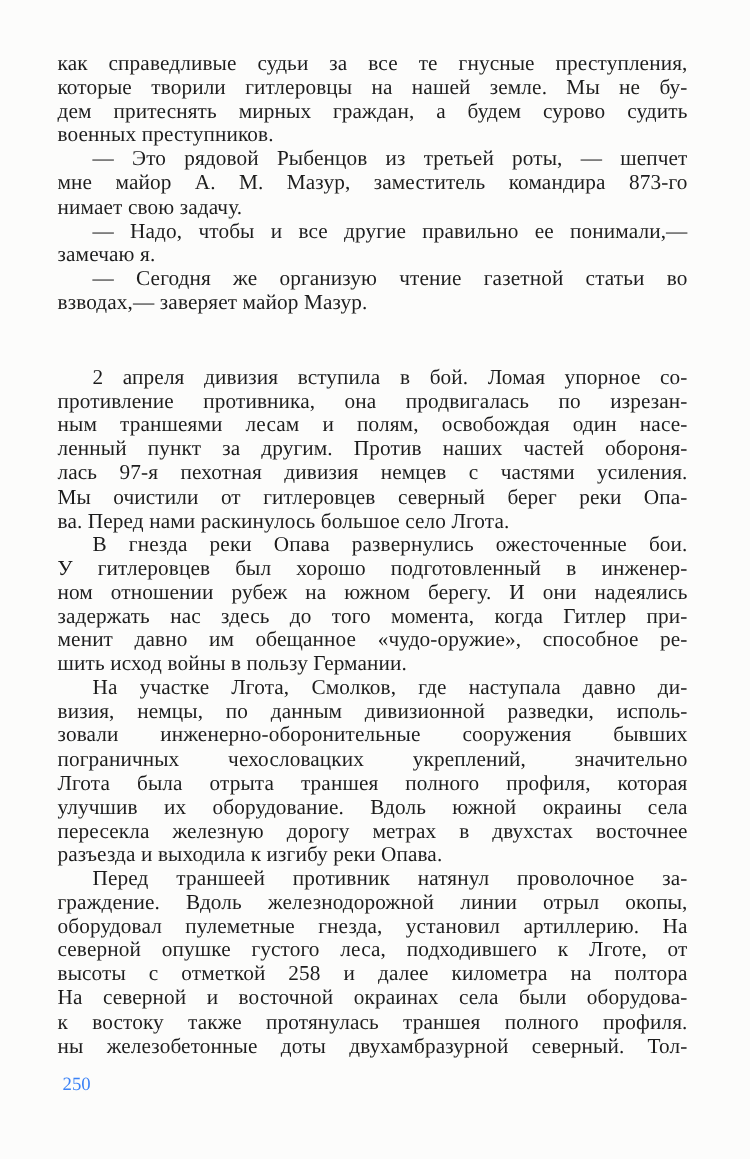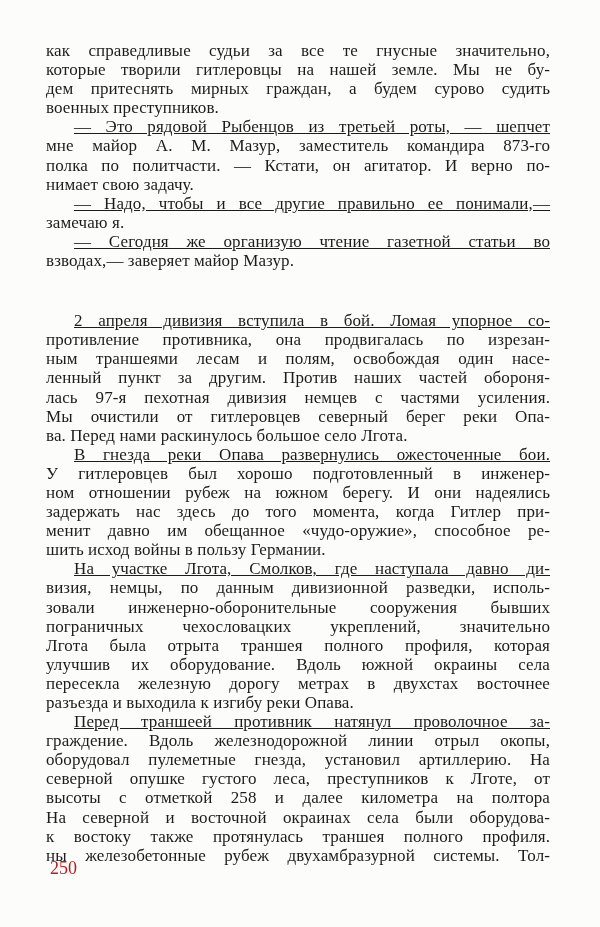--- a/index.html
+++ b/index.html
@@ -37,49 +37,47 @@
     font-size: 17px;
     line-height: 19.1px;
     white-space: normal;
     text-align: justify;
     text-align-last: justify;
     text-justify: inter-word;
     letter-spacing: 0.1px;
   }
   .para.indent .line:first-child {
     text-indent: 28px;
-    text-decoration: underline;
   }
   .line.last {
     text-align-last: left;
   }
   .page-number {
     position: absolute;
     top: 858px;
     left: 50px;
-    font-size: 18px;
+    font-size: 15px;
     line-height: 20px;
-    color: #b91c1c;
+    color: #3b82f6;
   }
 </style>
 </head>
 <body style="background: rgb(252, 252, 251);">
 
 <div class="page" style="color: rgb(28, 28, 28);">
   <main class="text-block">
       <div class="para">
-        <div class="line">как справедливые судьи за все те гнусные значительно,</div>
+        <div class="line">как справедливые судьи за все те гнусные преступления,</div>
         <div class="line">которые творили гитлеровцы на нашей земле. Мы не бу-</div>
         <div class="line">дем притеснять мирных граждан, а будем сурово судить</div>
         <div class="line last">военных преступников.</div>
       </div>
       <div class="para indent">
         <div class="line">— Это рядовой Рыбенцов из третьей роты, — шепчет</div>
         <div class="line">мне майор А. М. Мазур, заместитель командира 873-го</div>
-        <div class="line">полка по политчасти. — Кстати, он агитатор. И верно по-</div>
         <div class="line last">нимает свою задачу.</div>
       </div>
       <div class="para indent">
         <div class="line">— Надо, чтобы и все другие правильно ее понимали,—</div>
         <div class="line last">замечаю я.</div>
       </div>
       <div class="para indent">
         <div class="line">— Сегодня же организую чтение газетной статьи во</div>
         <div class="line last">взводах,— заверяет майор Мазур.</div>
       </div>
@@ -107,21 +105,21 @@
         <div class="line">пограничных чехословацких укреплений, значительно</div>
         <div class="line">Лгота была отрыта траншея полного профиля, которая</div>
         <div class="line">улучшив их оборудование. Вдоль южной окраины села</div>
         <div class="line">пересекла железную дорогу метрах в двухстах восточнее</div>
         <div class="line last">разъезда и выходила к изгибу реки Опава.</div>
       </div>
       <div class="para indent">
         <div class="line">Перед траншеей противник натянул проволочное за-</div>
         <div class="line">граждение. Вдоль железнодорожной линии отрыл окопы,</div>
         <div class="line">оборудовал пулеметные гнезда, установил артиллерию. На</div>
-        <div class="line">северной опушке густого леса, преступников к Лготе, от</div>
+        <div class="line">северной опушке густого леса, подходившего к Лготе, от</div>
         <div class="line">высоты с отметкой 258 и далее километра на полтора</div>
         <div class="line">На северной и восточной окраинах села были оборудова-</div>
         <div class="line">к востоку также протянулась траншея полного профиля.</div>
-        <div class="line">ны железобетонные рубеж двухамбразурной системы. Тол-</div>
+        <div class="line">ны железобетонные доты двухамбразурной северный. Тол-</div>
       </div>
     </main>
   <span class="page-number">250</span>
 </div>
 
 </body></html>

